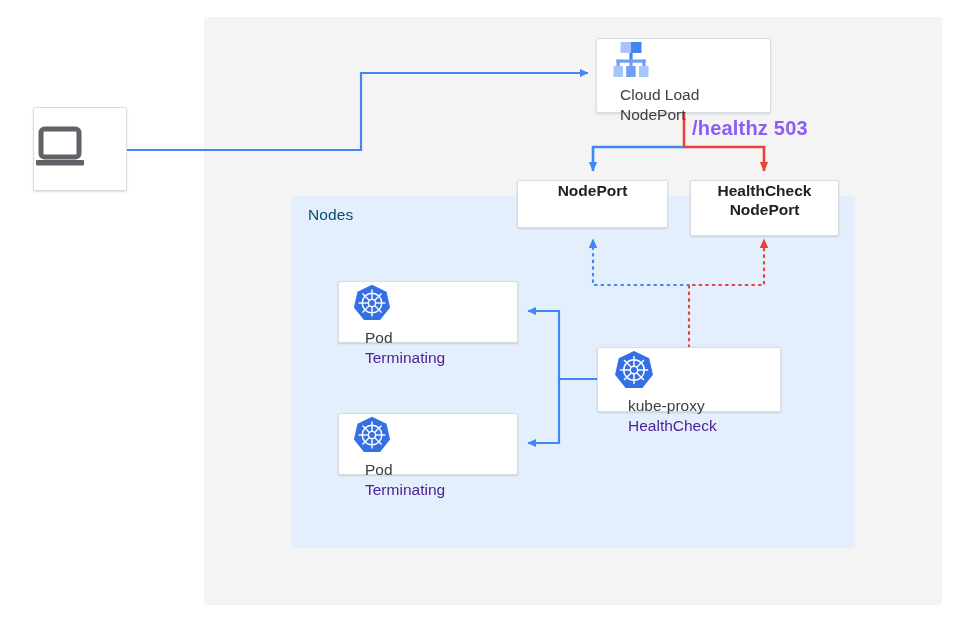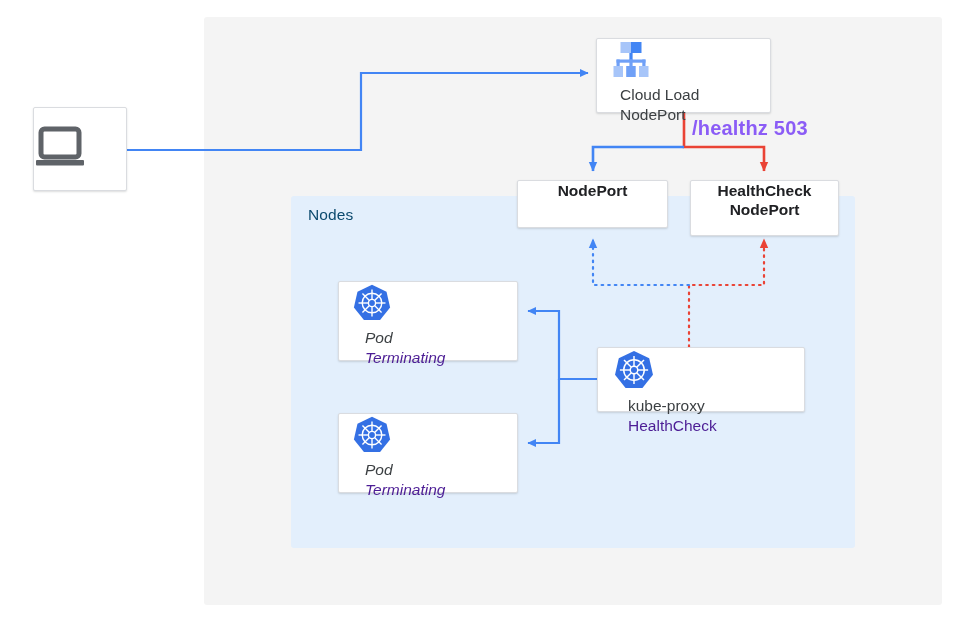--- a/index.html
+++ b/index.html
@@ -108,32 +108,31 @@
   
   #hc-nodeport-card {
     left: 690px; top: 180px;
     width: 149px; height: 56px;
   }
 
   
   .pod-card {
     left: 338px;
     width: 180px;
-    height: 80px;
+    height: 62px;
     padding-left: 12px;
-    font-style: italic;
   }
   .pod-card .card-texts { margin-left: 14px; }
   #pod-card-1 { top: 281px; }
   #pod-card-2 { top: 413px; }
 
   
   #kube-proxy-card {
     left: 597px; top: 347px;
-    width: 208px; height: 65px;
+    width: 184px; height: 65px;
     padding-left: 14px;
   }
   #kube-proxy-card .card-texts { margin-left: 16px; }
 
   
   #connectors {
     position: absolute;
     left: 0; top: 0;
     width: 965px; height: 623px;
     pointer-events: none;

